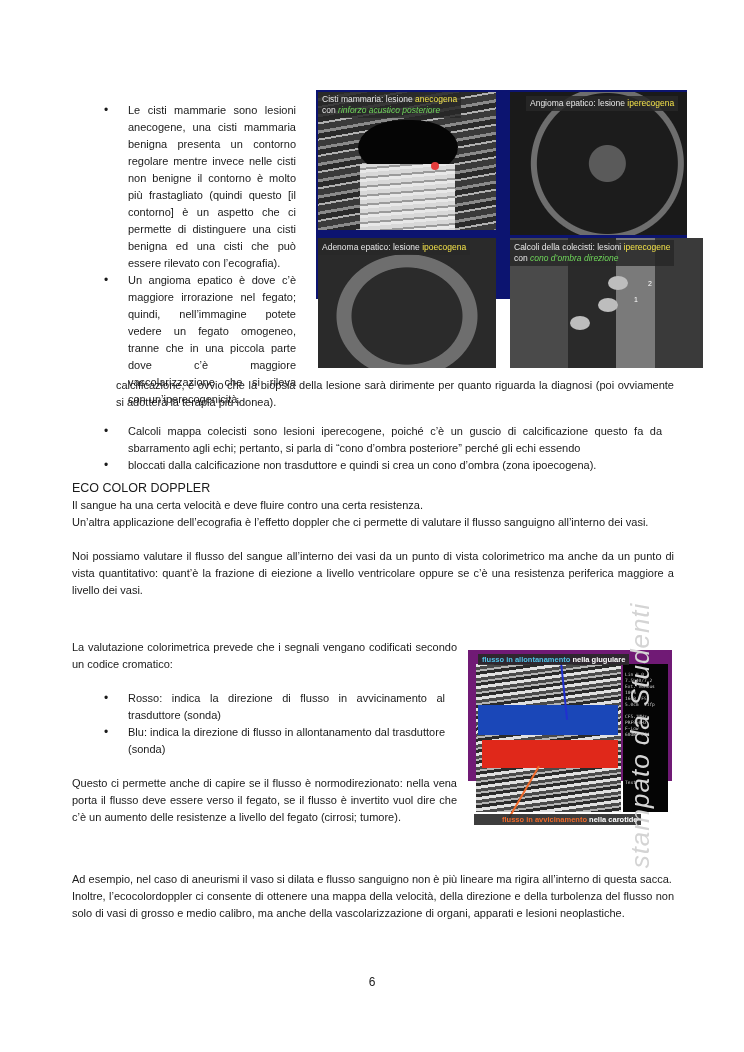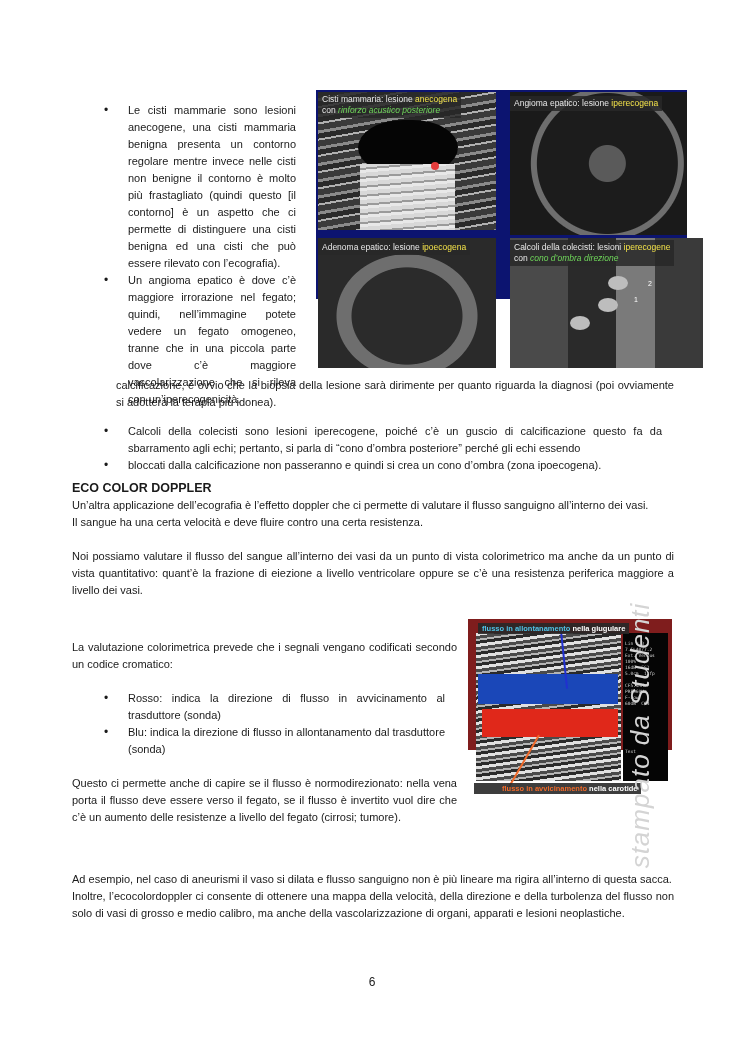--- a/index.html
+++ b/index.html
@@ -3,21 +3,21 @@
 <meta charset="utf-8">
 <style>
   html, body { margin: 0; padding: 0; background: #ffffff; }
   body { width: 744px; height: 1052px; position: relative; overflow: hidden;
          font-family: "Liberation Sans", sans-serif; color: #1a1a1a; }
   .txt { font-size: 11px; line-height: 17px; text-align: justify; }
   .abs { position: absolute; }
   ul.bul { list-style: none; margin: 12px; padding: 0; }
   ul.bul li { position: relative; padding-left: 44px; }
   ul.bul li::before { content: "\2022"; position: absolute; left: 20px; top: 0; font-size: 12px; }
-  .heading { font-weight: bold; font-size: 12.5px; }
+  .heading { font-weight: normal; font-size: 12.5px; }
   p { margin: 0; }
 
   
   .us { position: absolute; left: 316px; top: 90px; width: 371px; height: 209px; background: #0c1470; }
   .panel { position: absolute; overflow: hidden; }
   .p1 { left: 2px; top: 2px; width: 178px; height: 138px;
         background: repeating-linear-gradient(170deg, #3a3a3a 0 6px, #8a8a8a 6px 9px, #2a2a2a 9px 14px, #b0b0b0 14px 16px); }
   .p1 .cyst { position: absolute; left: 40px; top: 28px; width: 100px; height: 55px; background: #050505; border-radius: 50%/55%; }
   .p1 .bright { position: absolute; left: 42px; top: 72px; width: 95px; height: 66px;
         background: repeating-linear-gradient(175deg, #d8d8d8 0 4px, #9a9a9a 4px 6px, #e8e8e8 6px 9px); }
@@ -28,21 +28,21 @@
         background: radial-gradient(ellipse at 50% 60%, #2b2b2b 0 55px, #6e6e6e 56px 70px, #2a2a2a 71px); }
   .p4 { left: 194px; top: 148px; width: 177px; height: 130px;
         background: linear-gradient(90deg, #4a4a4a 0 30%, #2a2a2a 30% 55%, #7a7a7a 55% 75%, #3a3a3a 75%); padding-left: 16px; }
   .p4 .stone { position: absolute; width: 20px; height: 14px; background: #bdbdbd; border-radius: 50%; }
   .label { position: absolute; background: rgba(40,40,40,0.85); color: #e8e8e8;
            font-size: 8.5px; line-height: 11px; padding: 2px 4px; }
   .yel { color: #f4e34a; }
   .grn { color: #6fd65a; font-style: italic; }
 
   
-  .dop { position: absolute; left: 468px; top: 619px; width: 204px; height: 131px; background: #7f1d1d; }
+  .dop { position: absolute; left: 468px; top: 650px; width: 204px; height: 131px; background: #701a75; }
   .dop .scan { position: absolute; left: 8px; top: 14px; width: 145px; height: 148px;
         background: repeating-linear-gradient(172deg, #e0e0e0 0 3px, #4a4a4a 3px 6px, #b5b5b5 6px 8px, #2a2a2a 8px 11px); }
   .dop .blue { position: absolute; left: 10px; top: 55px; width: 140px; height: 30px; background: #1a47b8; }
   .dop .red { position: absolute; left: 14px; top: 90px; width: 136px; height: 28px; background: #e0281a; }
   .dop .side { position: absolute; left: 155px; top: 14px; width: 45px; height: 148px; background: #050505;
         color: #cfcfcf; font-family: "DejaVu Sans Mono", monospace; font-size: 4.5px; line-height: 6px; padding: 8px 2px; box-sizing: border-box; white-space: pre; }
   .dop .lab { position: absolute; background: rgba(40,40,40,0.9); font-size: 7.5px; font-weight: bold; padding: 1px 4px; white-space: nowrap; }
   .cyan { color: #4fc3e8; }
   .org { color: #f06a2a; padding-left: 24px; }
   .wht { color: #ffffff; }
@@ -66,21 +66,21 @@
   <div class="panel p1">
     <div class="cyst"></div>
     <div class="bright"></div>
     <div class="dot"></div>
     <div class="label" style="left:0; top:0;">
       <span>Cisti mammaria: lesione </span><span class="yel">anecogena</span><br>
       <span>con </span><span class="grn">rinforzo acustico posteriore</span>
     </div>
   </div>
   <div class="panel p2">
-    <div class="label" style="left:0; top:4px;">
+    <div class="label" style="left:16px; top:4px;">
       <span>Angioma epatico: lesione </span><span class="yel">iperecogena</span>
     </div>
   </div>
   <div class="panel p3">
     <div class="label" style="left:0; top:2px;">
       <span>Adenoma epatico: lesione </span><span class="yel">ipoecogena</span>
     </div>
   </div>
   <div class="panel p4">
     <div class="stone" style="left:98px; top:38px;"></div>
@@ -91,29 +91,29 @@
     <div class="label" style="left:0; top:2px;">
       <span>Calcoli della colecisti: lesioni </span><span class="yel">iperecogene</span><br>
       <span>con </span><span class="grn">cono d’ombra direzione</span>
     </div>
   </div>
 </div>
 
 <div class="abs txt" style="left:72px; top:377px; width:602px;">
   <p style="padding-left:44px;">calcificazione, è ovvio che la biopsia della lesione sarà dirimente per quanto riguarda la diagnosi (poi ovviamente si adotterà la terapia più idonea).</p>
   <ul class="bul">
-    <li>Calcoli della colecisti sono lesioni iperecogene, poiché c’è un guscio di calcificazione questo fa da sbarramento agli echi; pertanto, si parla di “cono d’ombra posteriore” perché gli echi essendo</li>
-    <li>bloccati dalla calcificazione non passeranno e quindi si crea un cono d’ombra (zona ipoecogena).</li>
+    <li>Calcoli mappa colecisti sono lesioni iperecogene, poiché c’è un guscio di calcificazione questo fa da sbarramento agli echi; pertanto, si parla di “cono d’ombra posteriore” perché gli echi essendo</li>
+    <li>bloccati dalla calcificazione non trasduttore e quindi si crea un cono d’ombra (zona ipoecogena).</li>
   </ul>
 </div>
 
 <div class="abs txt" style="left:72px; top:480px; width:602px;">
   <div class="heading">ECO COLOR DOPPLER</div>
+  <p>Il sangue ha una certa velocità e deve fluire contro una certa resistenza.</p>
   <p>Un’altra applicazione dell’ecografia è l’effetto doppler che ci permette di valutare il flusso sanguigno all’interno dei vasi.</p>
-  <p>Il sangue ha una certa velocità e deve fluire contro una certa resistenza.</p>
   <p style="margin-top:17px;">Noi possiamo valutare il flusso del sangue all’interno dei vasi da un punto di vista colorimetrico ma anche da un punto di vista quantitativo: quant’è la frazione di eiezione a livello ventricolare oppure se c’è una resistenza periferica maggiore a livello dei vasi.</p>
 </div>
 
 <div class="abs txt" style="left:72px; top:639px; width:385px;">
   <p>La valutazione colorimetrica prevede che i segnali vengano codificati secondo un codice cromatico:</p>
   <ul class="bul" style="margin-top:17px;">
     <li>Rosso: indica la direzione di flusso in avvicinamento al trasduttore (sonda)</li>
     <li>Blu: indica la direzione di flusso in allontanamento dal trasduttore (sonda)</li>
   </ul>
   <p style="margin-top:17px;">Questo ci permette anche di capire se il flusso è normodirezionato: nella vena porta il flusso deve essere verso il fegato, se il flusso è invertito vuol dire che c’è un aumento delle resistenze a livello del fegato (cirrosi; tumore).</p>

